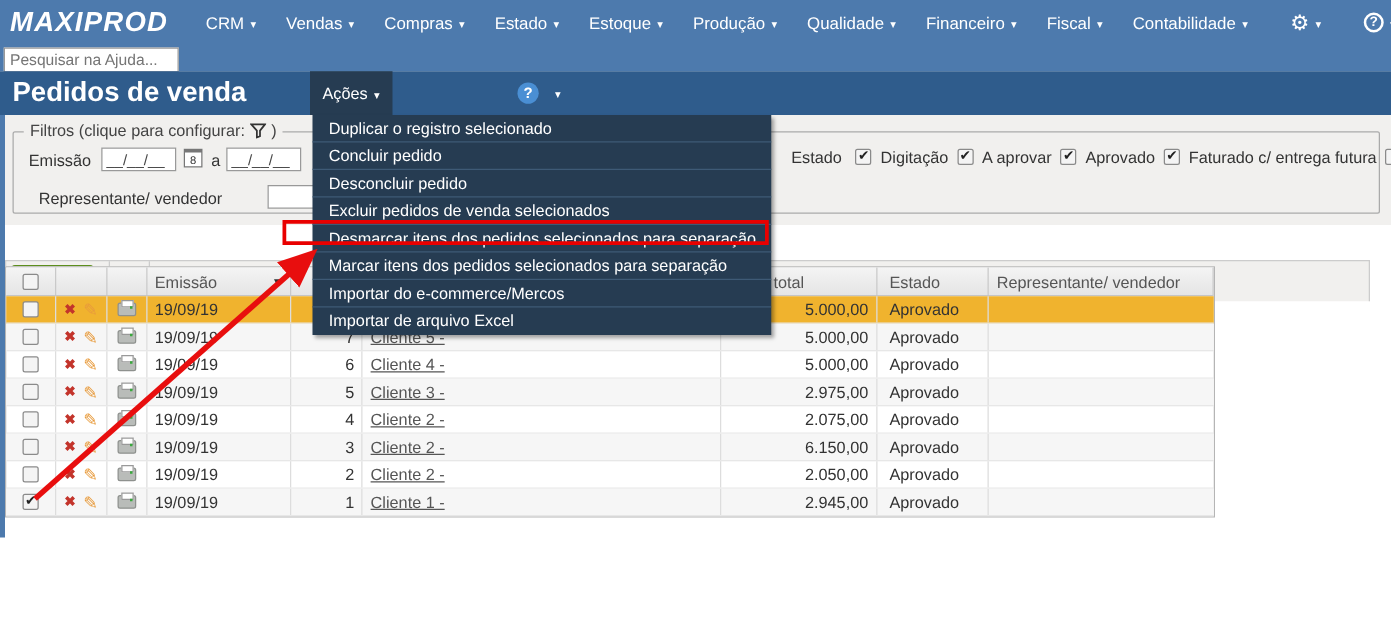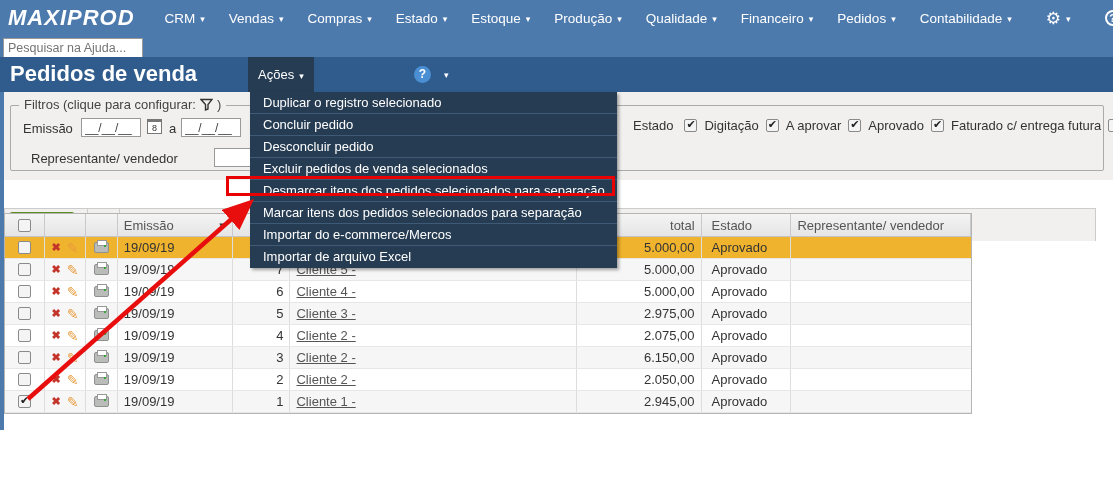--- a/index.html
+++ b/index.html
@@ -60,21 +60,21 @@
 
   
   .table { position:absolute; left:4px; top:213px; width:968px; border:1px solid #b5b5b5; background:#fff; }
   .trow { display:flex; height:22px; }
   .thead { height:23px; background:linear-gradient(#f4f4f4,#e5e5e5); border-bottom:1px solid #c5c5c5; color:#555; }
   .cell { height:100%; border-right:1px solid #ddd; display:flex; align-items:center; padding:0 6px; overflow:hidden; white-space:nowrap; }
   .thead .cell { border-right:1px solid #c9c9c9; }
   .c0{width:40px; justify-content:center;} .c1{width:41px; justify-content:center; gap:6px;}
   .c2{width:32px; justify-content:center;} .c3{width:115px;} .c4{width:58px; justify-content:flex-end;}
   .c5{width:287px;} .c6{width:125px; justify-content:flex-end;} .c7{width:90px; padding-left:10px;} .c8{width:180px; border-right:none;}
-  .thead .c6 { justify-content:flex-end; padding-left:42px; }
+  .thead .c6 { justify-content:flex-start; padding-left:42px; }
   .sort { margin-left:auto; font-size:8px; color:#333; }
   .drow { border-bottom:1px solid #e7e7e7; }
   .drow:nth-child(even) { background:#f6f6f6; }
   .drow.hl { background:#f0b32e; }
   .xicon { color:#c3342b; font-weight:bold; font-size:11px; cursor:pointer; }
   .pencil { color:#e89b3c; font-size:14px; cursor:pointer; }
   .printer { width:15px; height:11px; background:#b9bcb9; border:1px solid #8e918e; border-radius:2px; position:relative; cursor:pointer; }
   .printer::before { content:""; position:absolute; left:2px; top:-3px; width:8px; height:4px; background:#fff; border:1px solid #999; }
   .printer::after { content:""; position:absolute; right:2px; top:2px; width:2px; height:2px; background:#39a83c; }
   .clink { color:#555; text-decoration:underline; cursor:pointer; }
@@ -123,21 +123,21 @@
         </span>
         <span class="navitem">
           <span>Qualidade</span>
           <span class="caret">▾</span>
         </span>
         <span class="navitem">
           <span>Financeiro</span>
           <span class="caret">▾</span>
         </span>
         <span class="navitem">
-          <span>Pedidos</span>
+          <span>Fiscal</span>
           <span class="caret">▾</span>
         </span>
         <span class="navitem">
           <span>Contabilidade</span>
           <span class="caret">▾</span>
         </span>
       </span>
     <span class="navitem">
       <span class="gear">⚙</span>
       <span class="caret">▾</span>

